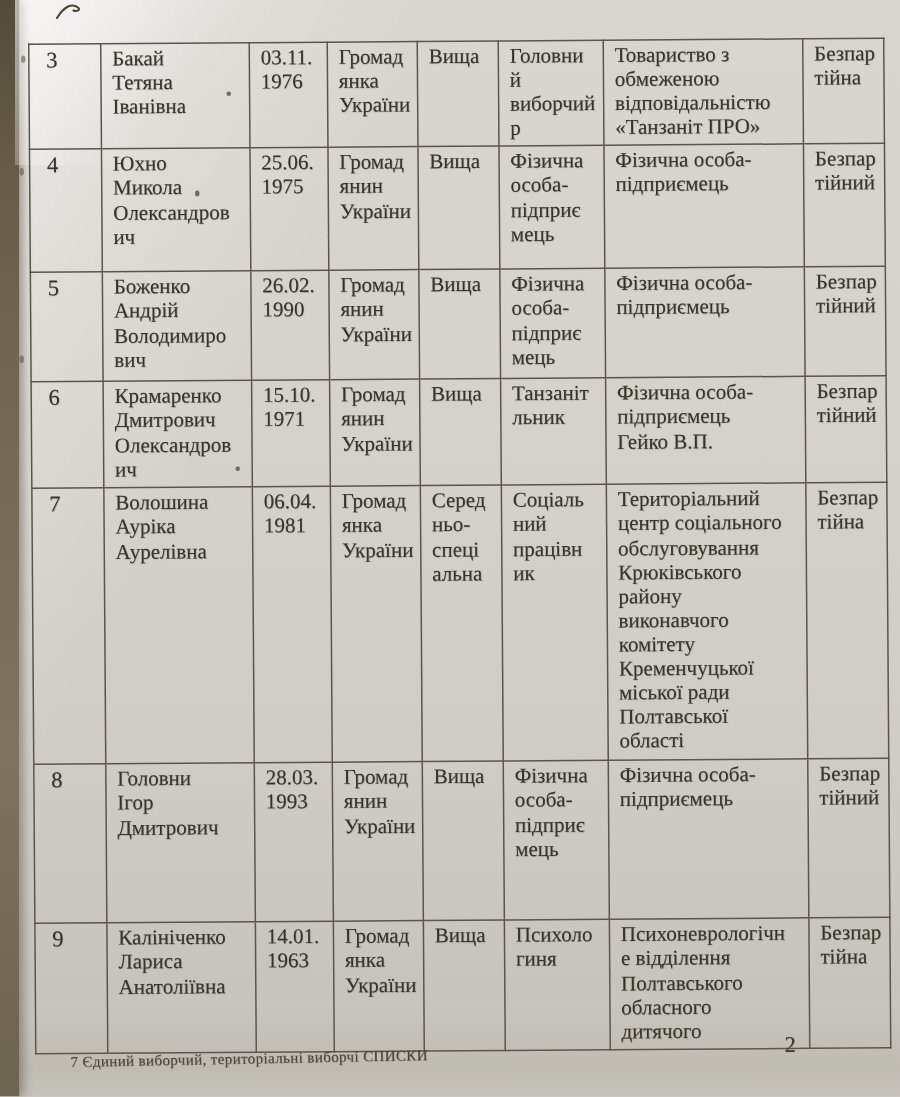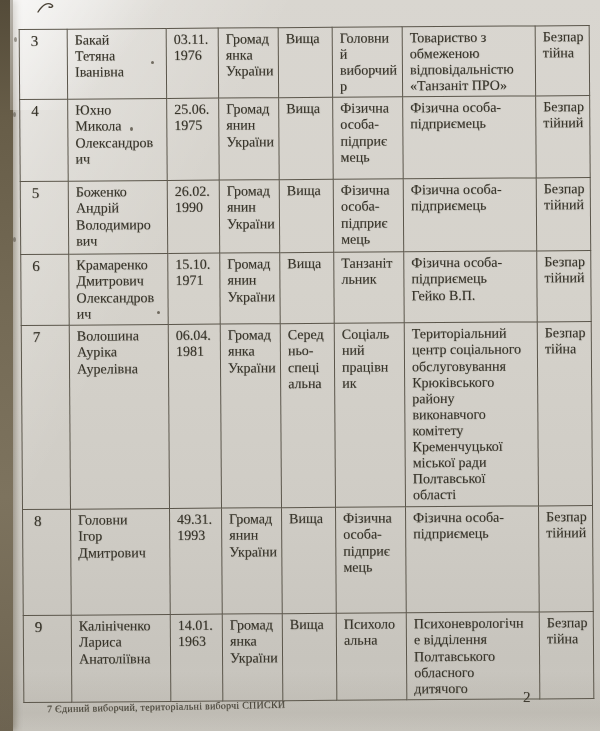--- a/index.html
+++ b/index.html
@@ -213,21 +213,21 @@
 Полтавської
 області</td>
           <td class="col-party">Безпар
 тійна</td>
         </tr>
         <tr>
           <td class="col-num">8</td>
           <td class="col-name">Головни
 Ігор
 Дмитрович</td>
-          <td class="col-birth_date">49.31.
+          <td class="col-birth_date">28.03.
 1993</td>
           <td class="col-citizenship">Громад
 янин
 України</td>
           <td class="col-education">Вища</td>
           <td class="col-position">Фізична
 особа-
 підприє
 мець</td>
           <td class="col-workplace">Фізична особа-
@@ -240,21 +240,21 @@
           <td class="col-name">Калініченко
 Лариса
 Анатоліївна</td>
           <td class="col-birth_date">14.01.
 1963</td>
           <td class="col-citizenship">Громад
 янка
 України</td>
           <td class="col-education">Вища</td>
           <td class="col-position">Психоло
-альна</td>
+гиня</td>
           <td class="col-workplace">Психоневрологічн
 е відділення
 Полтавського
 обласного
 дитячого</td>
           <td class="col-party">Безпар
 тійна</td>
         </tr>
       </tbody>
   </table>

